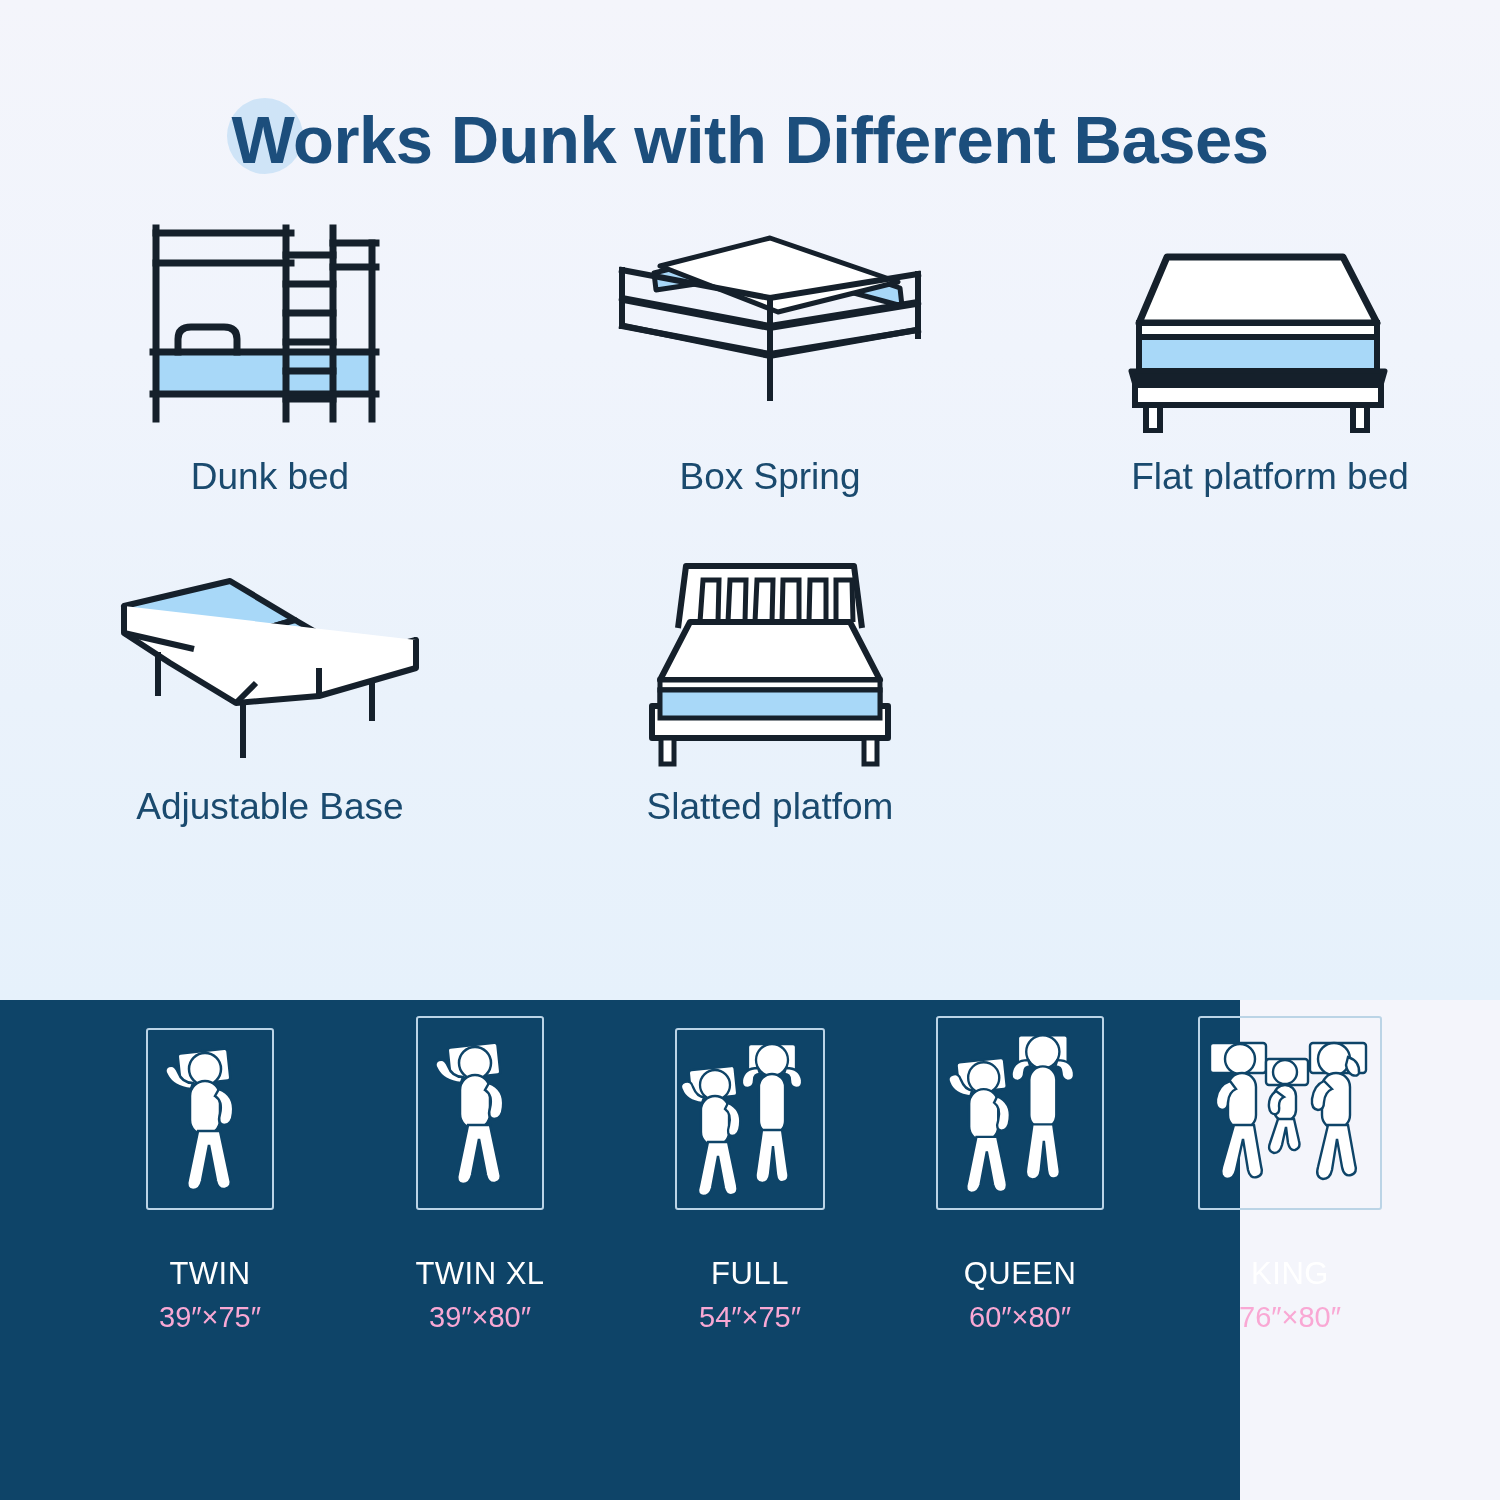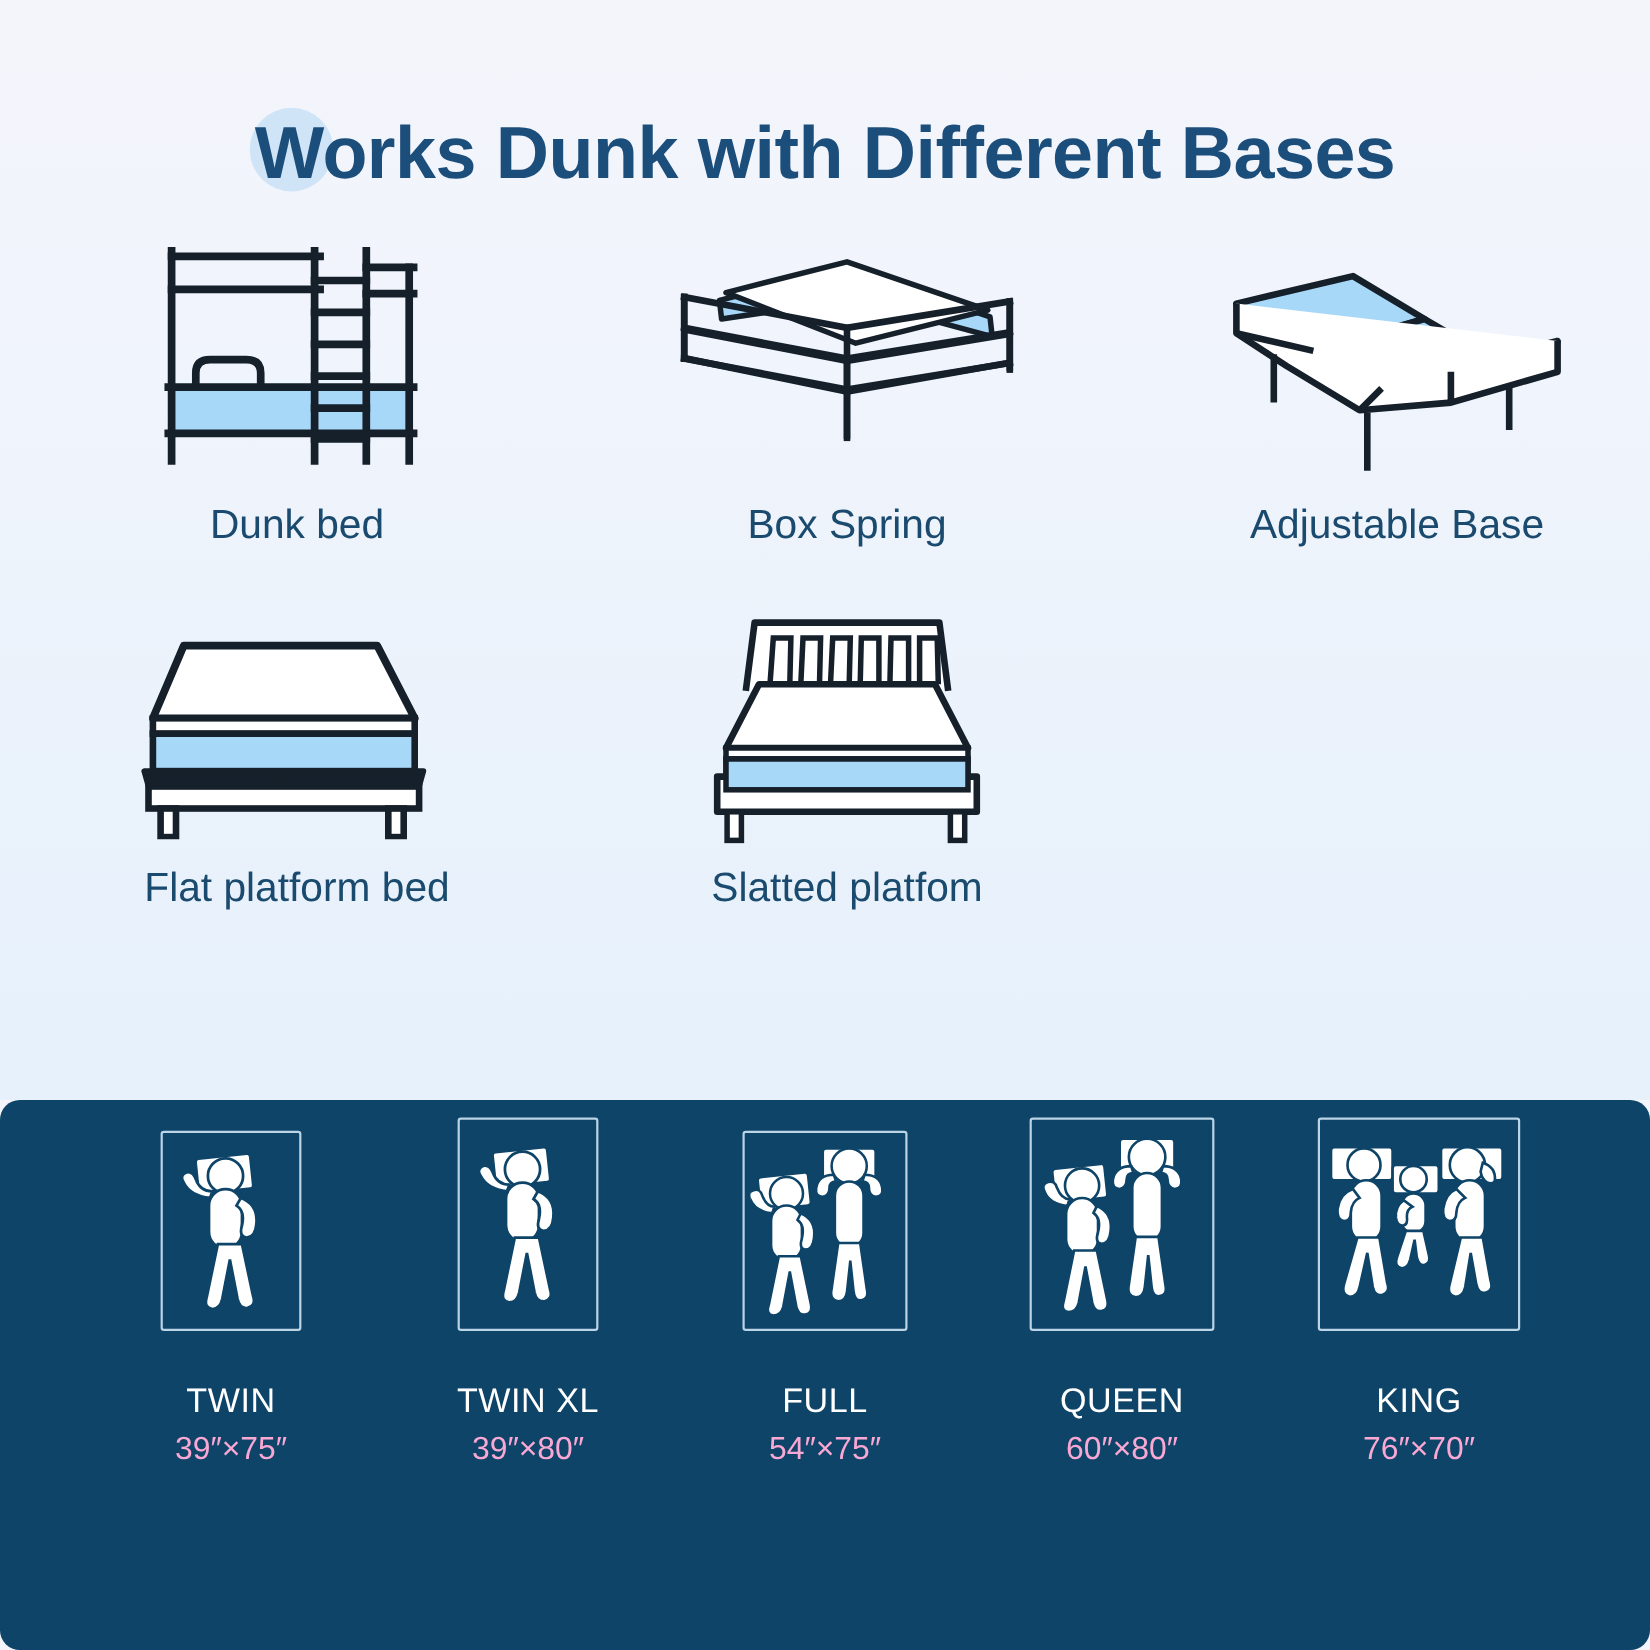--- a/index.html
+++ b/index.html
@@ -44,23 +44,22 @@
     height:230px; width:100%;
     display:flex; align-items:center; justify-content:center;
   }
   .base-label {
     font-size:37px; color:#1A4A6E; white-space:nowrap;
     margin-top:8px;
   }
 
   
   .bottom-section {
-    position:absolute; left:0; top:1000px; width:1500px; height:500px;
+    position:absolute; left:0; top:1000px; width:1240px; height:500px;
     background:#0E4468;
-    border-radius:18px;
   }
   .sizes-row {
     position:absolute; left:0; top:0; width:1500px; height:500px;
     display:flex; align-items:flex-start; justify-content:center;
   }
   .size-cell {
     display:flex; flex-direction:column; align-items:center;
     width:270px;
   }
   .size-box-area {
@@ -155,20 +154,42 @@
             <g fill="none" stroke="#15202B" stroke-width="6" stroke-linecap="square">
               <line x1="12" y1="44" x2="12" y2="98"></line>
               <line x1="308" y1="52" x2="308" y2="110"></line>
               <polyline points="14,74 160,102 306,78"></polyline>
               <polyline points="14,100 160,130 306,104"></polyline>
               <line x1="160" y1="102" x2="160" y2="172"></line>
             </g>
           </svg>
         </div>
         <div class="base-label">Box Spring</div>
+      </div>
+
+      <div class="base-cell">
+        <div class="base-art">
+          <svg width="290" height="200" viewBox="0 0 290 200">
+
+            <polygon points="42,24 218,24 252,90 14,90" fill="#FFFFFF" stroke="#15202B" stroke-width="7" stroke-linejoin="round"></polygon>
+
+            <rect x="14" y="90" width="238" height="14" fill="#FFFFFF" stroke="#15202B" stroke-width="6"></rect>
+
+            <rect x="14" y="104" width="238" height="34" fill="#A8D8F8" stroke="#15202B" stroke-width="6"></rect>
+
+            <polygon points="6,138 260,138 256,152 10,152" fill="#15202B" stroke="#15202B" stroke-width="5" stroke-linejoin="round"></polygon>
+            <rect x="10" y="152" width="246" height="20" fill="#FFFFFF" stroke="#15202B" stroke-width="6"></rect>
+
+            <line x1="133" y1="138" x2="133" y2="152" stroke="#15202B" stroke-width="6"></line>
+
+            <rect x="21" y="172" width="14" height="26" fill="#FFFFFF" stroke="#15202B" stroke-width="6"></rect>
+            <rect x="228" y="172" width="14" height="26" fill="#FFFFFF" stroke="#15202B" stroke-width="6"></rect>
+          </svg>
+        </div>
+        <div class="base-label">Flat platform bed</div>
       </div>
 
       <div class="base-cell">
         <div class="base-art">
           <svg width="320" height="200" viewBox="0 0 320 200">
 
             <polygon points="14,43 120,18 185,57 84,86" fill="#A8D8F8" stroke="#15202B" stroke-width="6" stroke-linejoin="round"></polygon>
 
             <polygon points="84,86 185,57 245,92 146,120" fill="#A8D8F8" stroke="#15202B" stroke-width="6" stroke-linejoin="round"></polygon>
 
@@ -179,42 +200,20 @@
             <path d="M126,140 L146,120" fill="none" stroke="#15202B" stroke-width="6"></path>
             <path d="M209,133 L209,105" fill="none" stroke="#15202B" stroke-width="6"></path>
             <g stroke="#15202B" stroke-width="6" stroke-linecap="square">
               <line x1="48" y1="92" x2="48" y2="130"></line>
               <line x1="133" y1="145" x2="133" y2="192"></line>
               <line x1="262" y1="120" x2="262" y2="155"></line>
             </g>
           </svg>
         </div>
         <div class="base-label">Adjustable Base</div>
-      </div>
-
-      <div class="base-cell">
-        <div class="base-art">
-          <svg width="290" height="200" viewBox="0 0 290 200">
-
-            <polygon points="42,24 218,24 252,90 14,90" fill="#FFFFFF" stroke="#15202B" stroke-width="7" stroke-linejoin="round"></polygon>
-
-            <rect x="14" y="90" width="238" height="14" fill="#FFFFFF" stroke="#15202B" stroke-width="6"></rect>
-
-            <rect x="14" y="104" width="238" height="34" fill="#A8D8F8" stroke="#15202B" stroke-width="6"></rect>
-
-            <polygon points="6,138 260,138 256,152 10,152" fill="#15202B" stroke="#15202B" stroke-width="5" stroke-linejoin="round"></polygon>
-            <rect x="10" y="152" width="246" height="20" fill="#FFFFFF" stroke="#15202B" stroke-width="6"></rect>
-
-            <line x1="133" y1="138" x2="133" y2="152" stroke="#15202B" stroke-width="6"></line>
-
-            <rect x="21" y="172" width="14" height="26" fill="#FFFFFF" stroke="#15202B" stroke-width="6"></rect>
-            <rect x="228" y="172" width="14" height="26" fill="#FFFFFF" stroke="#15202B" stroke-width="6"></rect>
-          </svg>
-        </div>
-        <div class="base-label">Flat platform bed</div>
       </div>
 
       <div class="base-cell">
         <div class="base-art">
           <svg width="280" height="215" viewBox="0 0 280 215">
 
             <path d="M48,72 L56,10 L224,10 L232,72" fill="#FFFFFF" stroke="#15202B" stroke-width="6" stroke-linejoin="round"></path>
             <g fill="none" stroke="#15202B" stroke-width="5">
               <path d="M70,66 L73,24 L89,24 L88,66"></path>
               <path d="M98,66 L100,24 L116,24 L115,66"></path>
@@ -359,19 +358,19 @@
                 <circle cx="128" cy="32" r="16"></circle>
                 <path d="M142,30 Q154,34 153,46 Q152,50 146,48 Q141,45 140,38 Z"></path>
                 <rect x="116" y="46" width="28" height="56" rx="14"></rect>
                 <path d="M118,54 Q108,58 106,72 Q105,82 112,83 Q118,83 118,75 Q119,65 126,62 Z"></path>
                 <path d="M122,98 L112,140 Q109,150 117,152 Q124,152 126,143 L131,112 L136,140 Q138,150 145,148 Q152,146 149,137 L142,98 Z"></path>
               </g>
             </svg>
           </div>
         </div>
         <div class="size-name">KING</div>
-        <div class="size-dims">76″×70″</div>
+        <div class="size-dims">76″×80″</div>
       </div>
 
     </div>
   </div>
 
 </div>
 
 </body></html>

